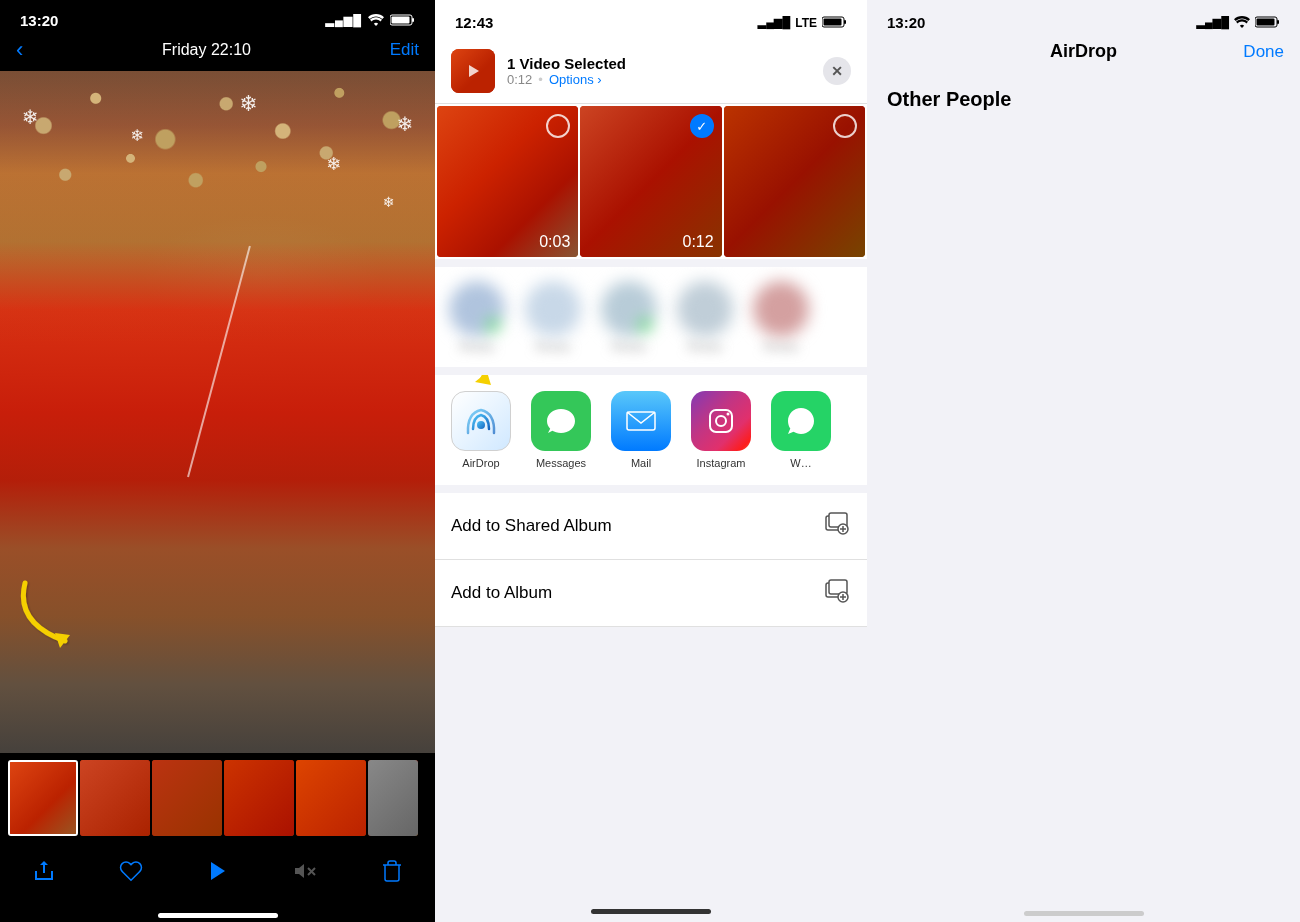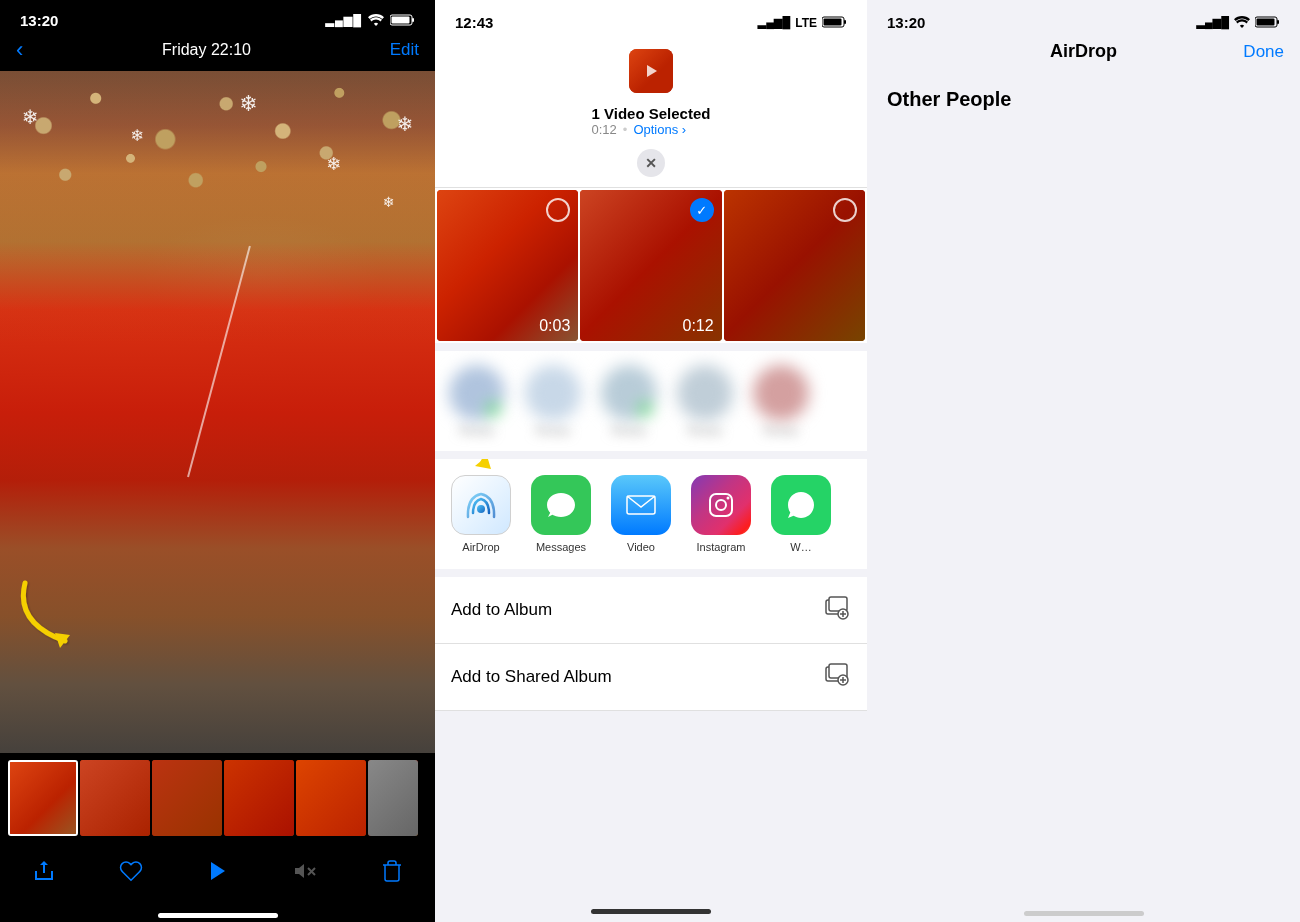--- a/index.html
+++ b/index.html
@@ -150,21 +150,20 @@
       font-weight: 600;
     }
     
     .share-header {
       background: #fff;
       padding: 12px 16px 10px;
       display: flex;
       align-items: center;
       gap: 12px;
       border-bottom: 1px solid #e0e0e0;
-      flex-direction: column;
     }
     .share-thumb {
       width: 44px;
       height: 44px;
       border-radius: 8px;
       background: linear-gradient(135deg, #cc3300, #aa1100);
       flex-shrink: 0;
       position: relative;
       overflow: hidden;
     }
@@ -705,21 +704,21 @@
       <span class="app-label">Messages</span>
     </div>
 
     <div class="app-item">
       <div class="app-icon mail">
         <svg width="36" height="36" viewBox="0 0 36 36">
           <rect x="4" y="9" width="28" height="18" rx="2" fill="none" stroke="white" stroke-width="1.5"></rect>
           <polyline points="4,9 18,20 32,9" stroke="white" stroke-width="1.5" fill="none"></polyline>
         </svg>
       </div>
-      <span class="app-label">Video</span>
+      <span class="app-label">Mail</span>
     </div>
 
     <div class="app-item">
       <div class="app-icon instagram">
         <svg width="36" height="36" viewBox="0 0 36 36">
           <rect x="7" y="7" width="22" height="22" rx="6" fill="none" stroke="white" stroke-width="2"></rect>
           <circle cx="18" cy="18" r="5" fill="none" stroke="white" stroke-width="2"></circle>
           <circle cx="25" cy="11" r="1.5" fill="white"></circle>
         </svg>
       </div>
@@ -730,47 +729,47 @@
       <div class="app-icon whatsapp" style="background:#25D366;">
         <svg width="36" height="36" viewBox="0 0 36 36">
           <path d="M18 5C10.8 5 5 10.8 5 18c0 2.8.8 5.4 2.3 7.6L5 31l5.5-2.3C12.6 29.8 15.2 31 18 31c7.2 0 13-5.8 13-13S25.2 5 18 5z" fill="white"></path>
         </svg>
       </div>
       <span class="app-label">W…</span>
     </div>
   </div>
 
   <div class="separator-gap"></div>
+
+  <div class="action-item">
+    <span class="action-text">Add to Shared Album</span>
+    <span class="action-icon">
+      <svg width="28" height="28" viewBox="0 0 28 28" fill="none" stroke="#555" stroke-width="1.5">
+        <rect x="3" y="7" width="18" height="14" rx="2"></rect>
+        <rect x="6" y="4" width="18" height="14" rx="2" fill="white" stroke="#555"></rect>
+        <circle cx="20" cy="20" r="5" fill="white" stroke="#555"></circle>
+        <line x1="20" y1="17" x2="20" y2="23" stroke="#555" stroke-width="1.5"></line>
+        <line x1="17" y1="20" x2="23" y2="20" stroke="#555" stroke-width="1.5"></line>
+      </svg>
+    </span>
+  </div>
 
   <div class="action-item">
     <span class="action-text">Add to Album</span>
     <span class="action-icon">
       <svg width="28" height="28" viewBox="0 0 28 28" fill="none" stroke="#555" stroke-width="1.5">
         <rect x="3" y="7" width="18" height="14" rx="2"></rect>
         <rect x="6" y="4" width="18" height="14" rx="2" fill="white" stroke="#555"></rect>
         <circle cx="20" cy="21" r="5" fill="white" stroke="#555"></circle>
         <line x1="20" y1="18" x2="20" y2="24" stroke="#555" stroke-width="1.5"></line>
         <line x1="17" y1="21" x2="23" y2="21" stroke="#555" stroke-width="1.5"></line>
       </svg>
     </span>
   </div>
 
-  <div class="action-item">
-    <span class="action-text">Add to Shared Album</span>
-    <span class="action-icon">
-      <svg width="28" height="28" viewBox="0 0 28 28" fill="none" stroke="#555" stroke-width="1.5">
-        <rect x="3" y="7" width="18" height="14" rx="2"></rect>
-        <rect x="6" y="4" width="18" height="14" rx="2" fill="white" stroke="#555"></rect>
-        <circle cx="20" cy="20" r="5" fill="white" stroke="#555"></circle>
-        <line x1="20" y1="17" x2="20" y2="23" stroke="#555" stroke-width="1.5"></line>
-        <line x1="17" y1="20" x2="23" y2="20" stroke="#555" stroke-width="1.5"></line>
-      </svg>
-    </span>
-  </div>
-
   <div class="home-indicator2" style="margin-top:auto;"></div>
 </div>
 
 <div class="phone3">
 
   <div class="phone3-status">
     <span>13:20</span>
     <div style="display:flex; gap:5px; align-items:center;">
       <span style="font-size:11px;">▂▄▆█</span>
       <span>

